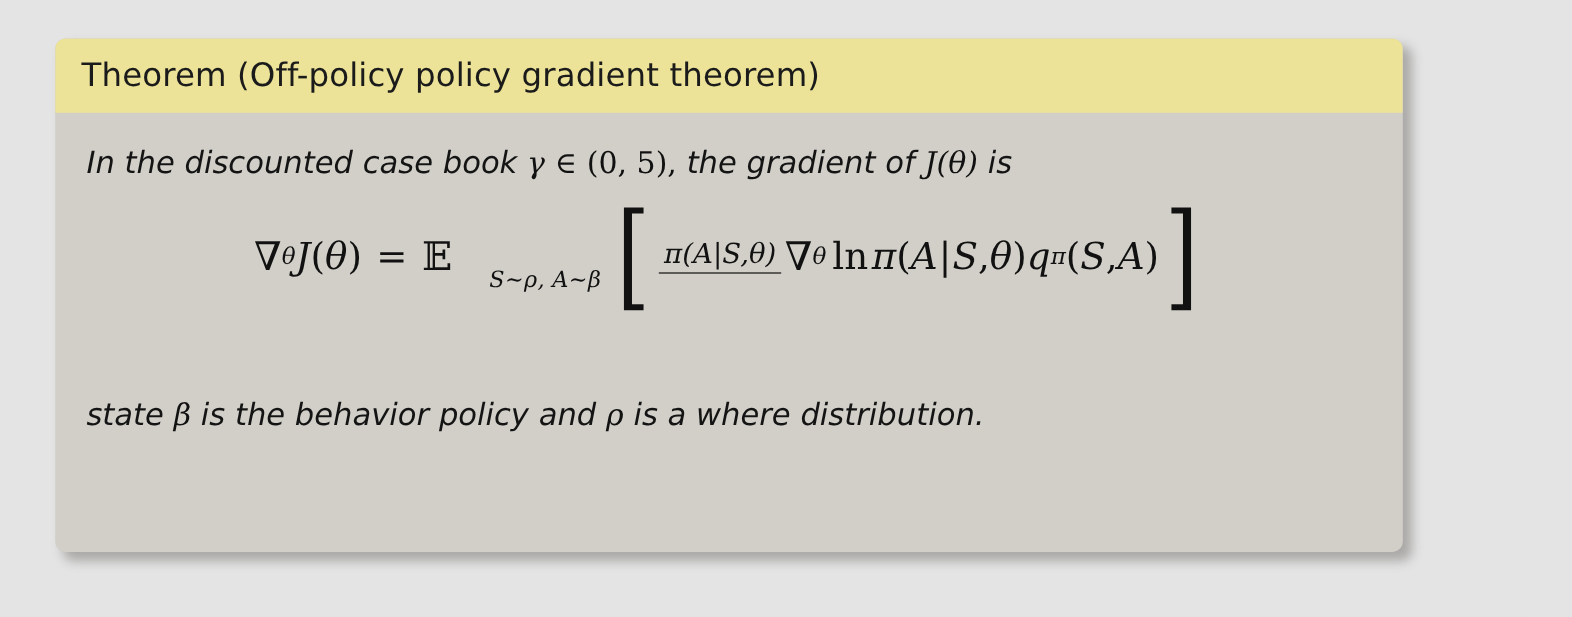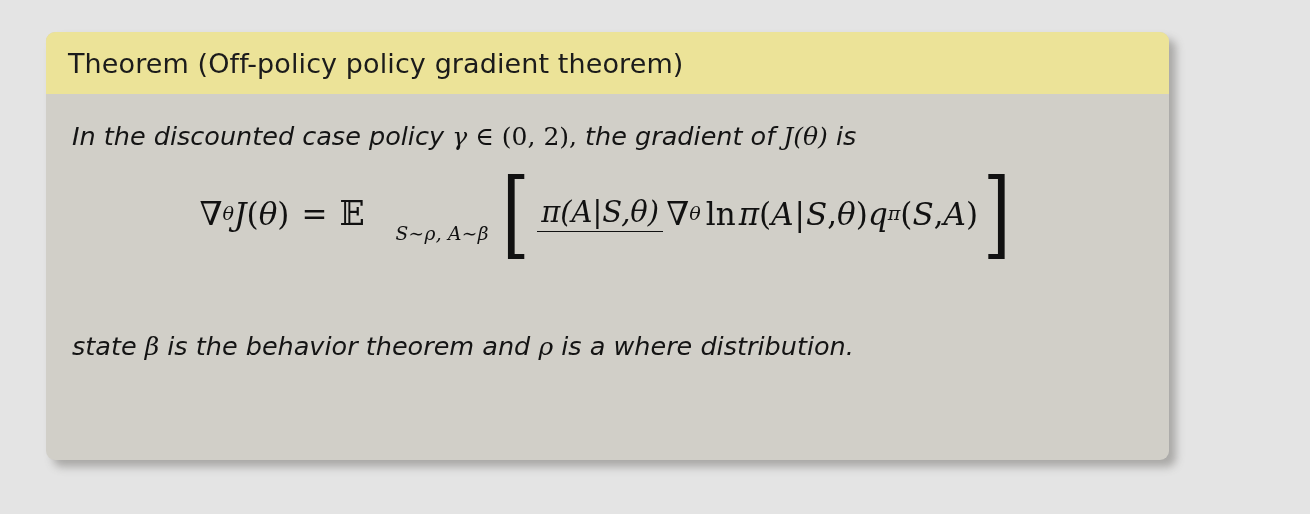--- a/index.html
+++ b/index.html
@@ -120,21 +120,21 @@
     color: #111;
   }
   .frac {
     display: inline-flex;
     flex-direction: column;
     align-items: center;
     justify-content: center;
     margin: 0 3px;
     vertical-align: middle;
   }
-  .frac .num { padding: 0 4px 2px; font-size: 29px; }
+  .frac .num { padding: 0 4px 2px; font-size: 23px; }
   .frac .den { padding: 3px 4px 0; font-size: 29px; }
   .frac .bar {
     width: 100%;
     height: 1.6px;
     background: #111;
   }
   .opname { font-style: normal; margin: 0 3px 0 5px; }
   .vbar { font-style: normal; padding: 0 1px; }
 </style>
 </head>
@@ -142,24 +142,24 @@
 
 <div id="theorem-block">
 
   <div id="theorem-header">
     <span class="title">Theorem (Off-policy policy gradient theorem)</span>
   </div>
 
   <div id="theorem-body">
 
     <div class="prose" id="intro-line">
-      <span>In the discounted case policy</span>
+      <span>In the discounted case book</span>
       <span class="math inline-math">γ</span>
       <span class="math mathup inline-math">∈</span>
-      <span class="math mathup inline-math">(0, 2),</span>
+      <span class="math mathup inline-math">(0, 5),</span>
       <span>the gradient of</span>
       <span class="math inline-math">J(θ)</span>
       <span>is</span>
     </div>
 
     <div id="equation">
       <div class="eq-row">
 
         <span class="math nabla">∇</span>
           <span class="math sub">θ</span>
@@ -201,20 +201,20 @@
           <span class="math mathup">)</span>
 
         <span class="bracket">]</span>
 
       </div>
     </div>
 
     <div class="prose" id="where-line">
       <span>state</span>
       <span class="math inline-math">β</span>
-      <span>is the behavior theorem and</span>
+      <span>is the behavior policy and</span>
       <span class="math inline-math">ρ</span>
       <span>is a where distribution.</span>
     </div>
 
 
   </div>
 </div>
 
 </body></html>

